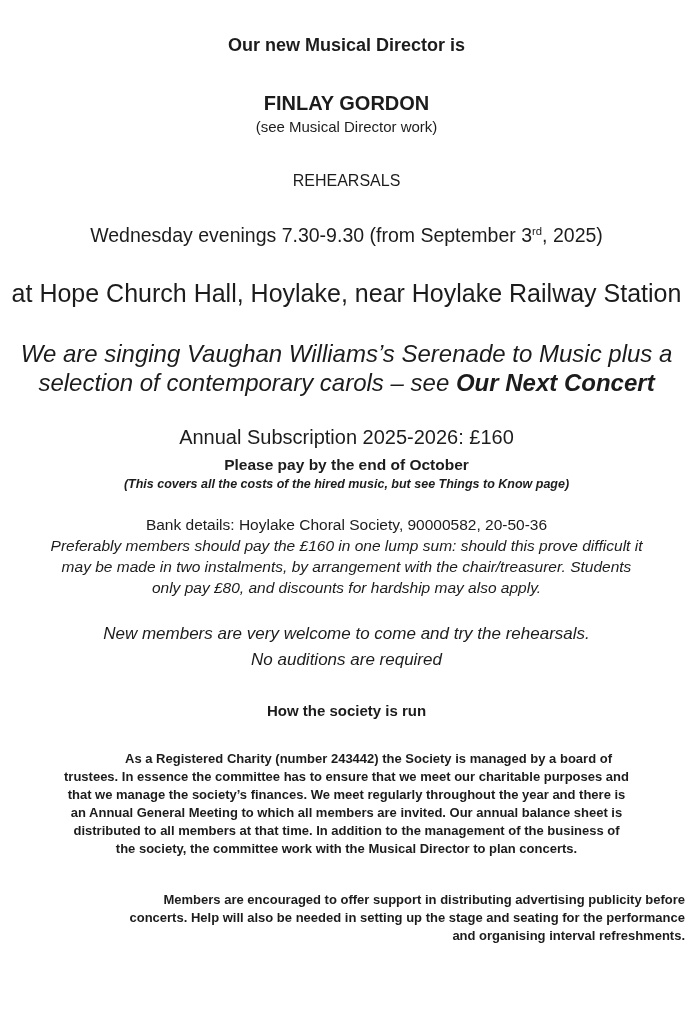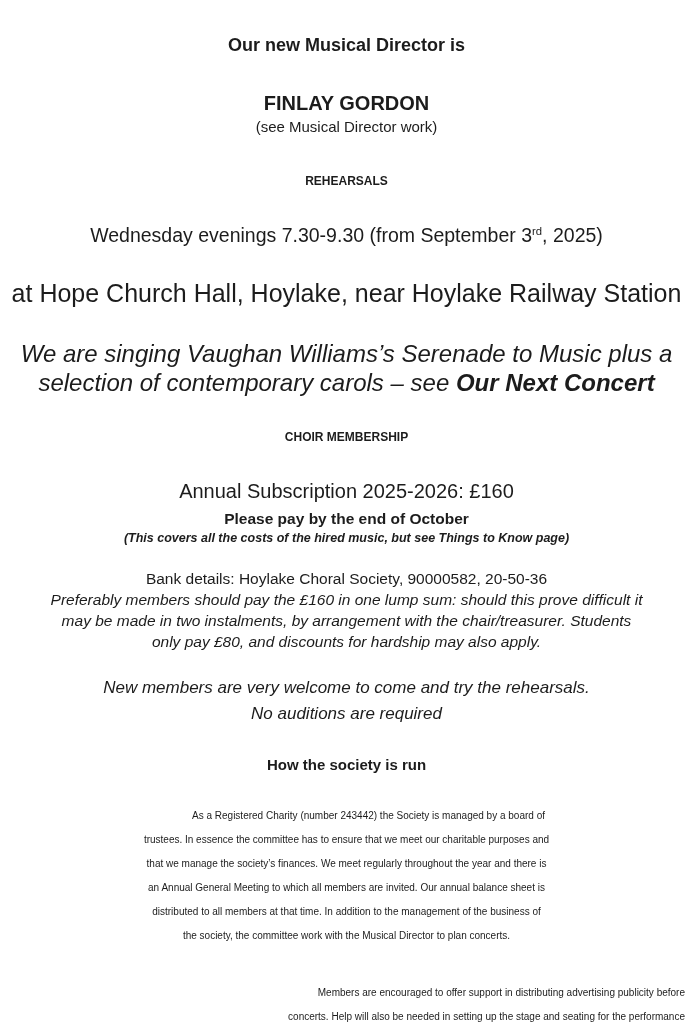--- a/index.html
+++ b/index.html
@@ -18,37 +18,37 @@
     box-sizing: border-box;
     width: 693px;
     padding: 34px 8px 0;
     text-align: center;
   }
   .page p { margin: 0; }
 
   .intro            { font-size: 18px; font-weight: bold; line-height: 22px; margin-bottom: 35px !important; }
   .director-name    { font-size: 20px; font-weight: bold; line-height: 24px; margin-bottom: 2px !important; text-align: center; }
   .director-note    { font-size: 15px; line-height: 20px; margin-bottom: 32px !important; }
-  .section-heading  { font-size: 12px; font-weight: bold; line-height: 24px; }
+  .section-heading  { font-size: 16px; font-weight: normal; line-height: 24px; }
   .rehearsals-heading { margin-bottom: 30px !important; }
   .schedule         { font-size: 19.5px; line-height: 24px; margin-bottom: 34px !important; }
   .schedule sup     { font-size: 0.58em; vertical-align: super; line-height: 0; }
   .venue            { font-size: 25px; line-height: 24px; margin-bottom: 34px !important; }
   .repertoire       { font-size: 24px; font-style: italic; line-height: 29px; margin-bottom: 28px !important; }
   .repertoire .bold-run { font-weight: bold; }
   .membership-heading { margin-bottom: 30px !important; }
   .subscription     { font-size: 20px; line-height: 24px; margin-bottom: 6px !important; }
   .pay-deadline     { font-size: 15.5px; font-weight: bold; line-height: 20px; margin-bottom: 1px !important; }
   .covers-note      { font-size: 12.5px; font-weight: bold; font-style: italic; line-height: 16px; margin-bottom: 22px !important; }
   .bank-details     { font-size: 15.5px; line-height: 21px; margin-bottom: 0 !important; }
   .payment-terms    { font-size: 15.5px; font-style: italic; line-height: 21px; margin-bottom: 25px !important; }
   .welcome-1        { font-size: 17px; font-style: italic; line-height: 22px; margin-bottom: 4px !important; }
   .welcome-2        { font-size: 17px; font-style: italic; line-height: 22px; margin-bottom: 30px !important; }
   .society-heading  { font-size: 15px; font-weight: bold; line-height: 20px; margin-bottom: 29px !important; }
-  .body-para        { font-size: 10px; line-height: 24px; }
+  .body-para        { font-size: 13px; line-height: 18px; font-weight: bold; }
   .para-1           { text-align: center; text-indent: 44px; margin-bottom: 33px !important; }
   .para-2           { text-align: right; text-indent: 44px; margin-bottom: 0 !important; }
 </style>
 </head>
 <body>
 
 <div class="page">
 
   <p class="intro">Our new Musical Director is</p>
 
@@ -57,21 +57,20 @@
   <p class="director-note">(see Musical Director work)</p>
 
   <p class="section-heading rehearsals-heading">REHEARSALS</p>
 
   <p class="schedule"><span>Wednesday evenings 7.30-9.30 (from September 3</span><sup>rd</sup><span>, 2025)</span></p>
 
   <p class="venue">at Hope Church Hall, Hoylake, near Hoylake Railway Station</p>
 
   <p class="repertoire"><span>We are singing Vaughan Williams’s Serenade to Music plus a</span><br><span>selection of contemporary carols – see </span><span class="bold-run">Our Next Concert</span></p>
 
-  <p class="section-heading membership-heading">CHOIR MEMBERSHIP</p>
 
   <p class="subscription">Annual Subscription 2025-2026:  £160</p>
 
   <p class="pay-deadline">Please pay by the end of October</p>
 
   <p class="covers-note">(This covers all the costs of the hired music, but see Things to Know page)</p>
 
   <p class="bank-details">Bank details: Hoylake Choral Society, 90000582, 20-50-36</p>
 
   <p class="payment-terms">Preferably members should pay the £160 in one lump sum: should this prove difficult it<br>may be made in two instalments, by arrangement with the chair/treasurer. Students<br>only pay £80, and discounts for hardship may also apply.</p>

